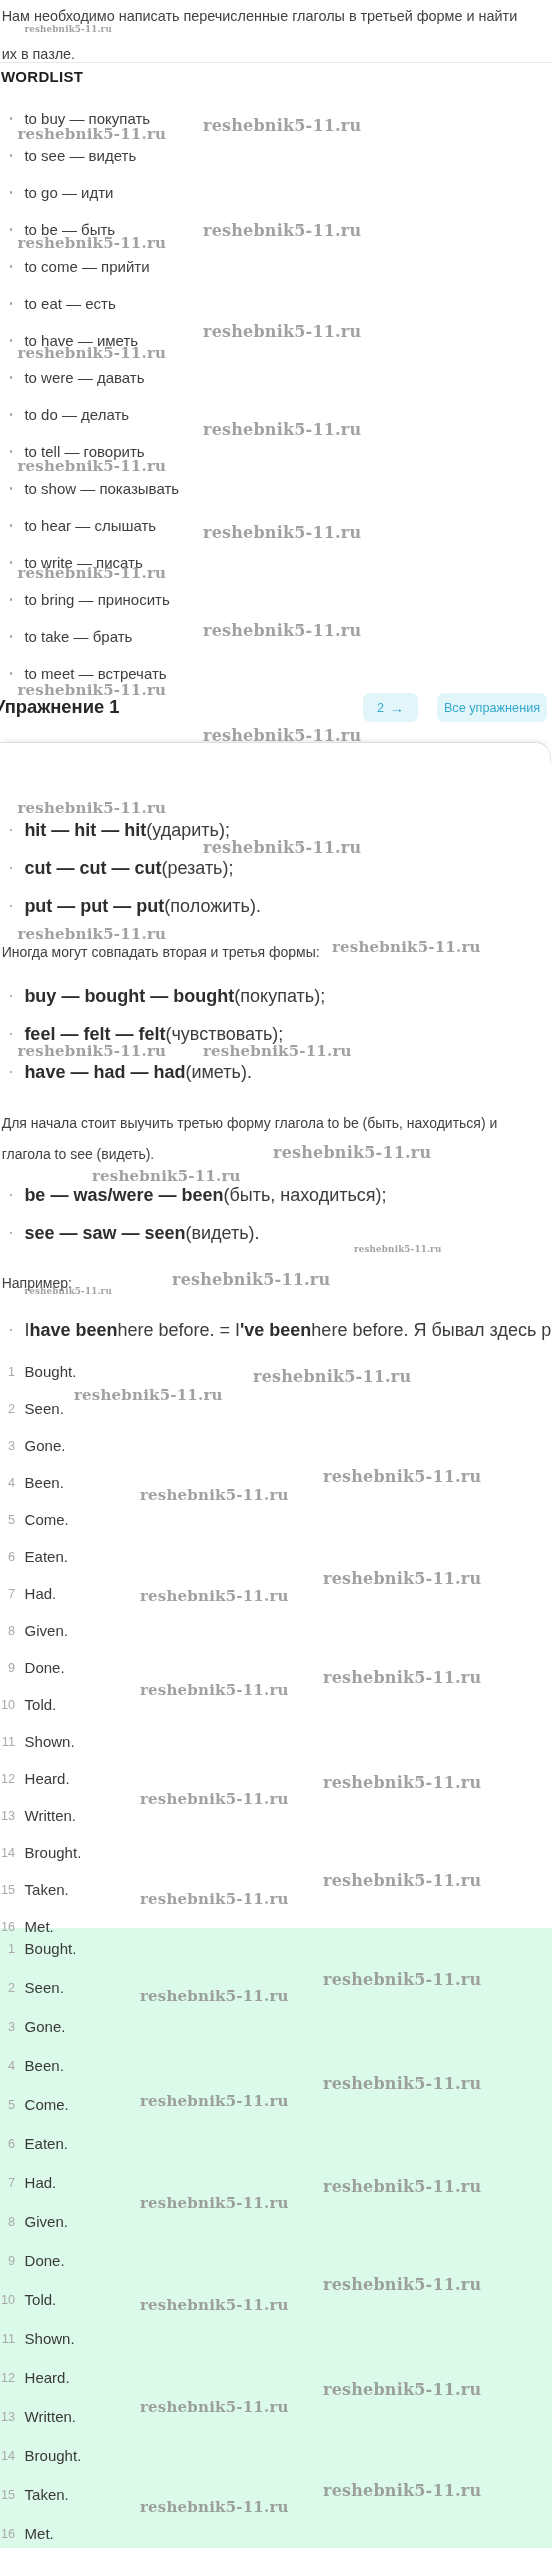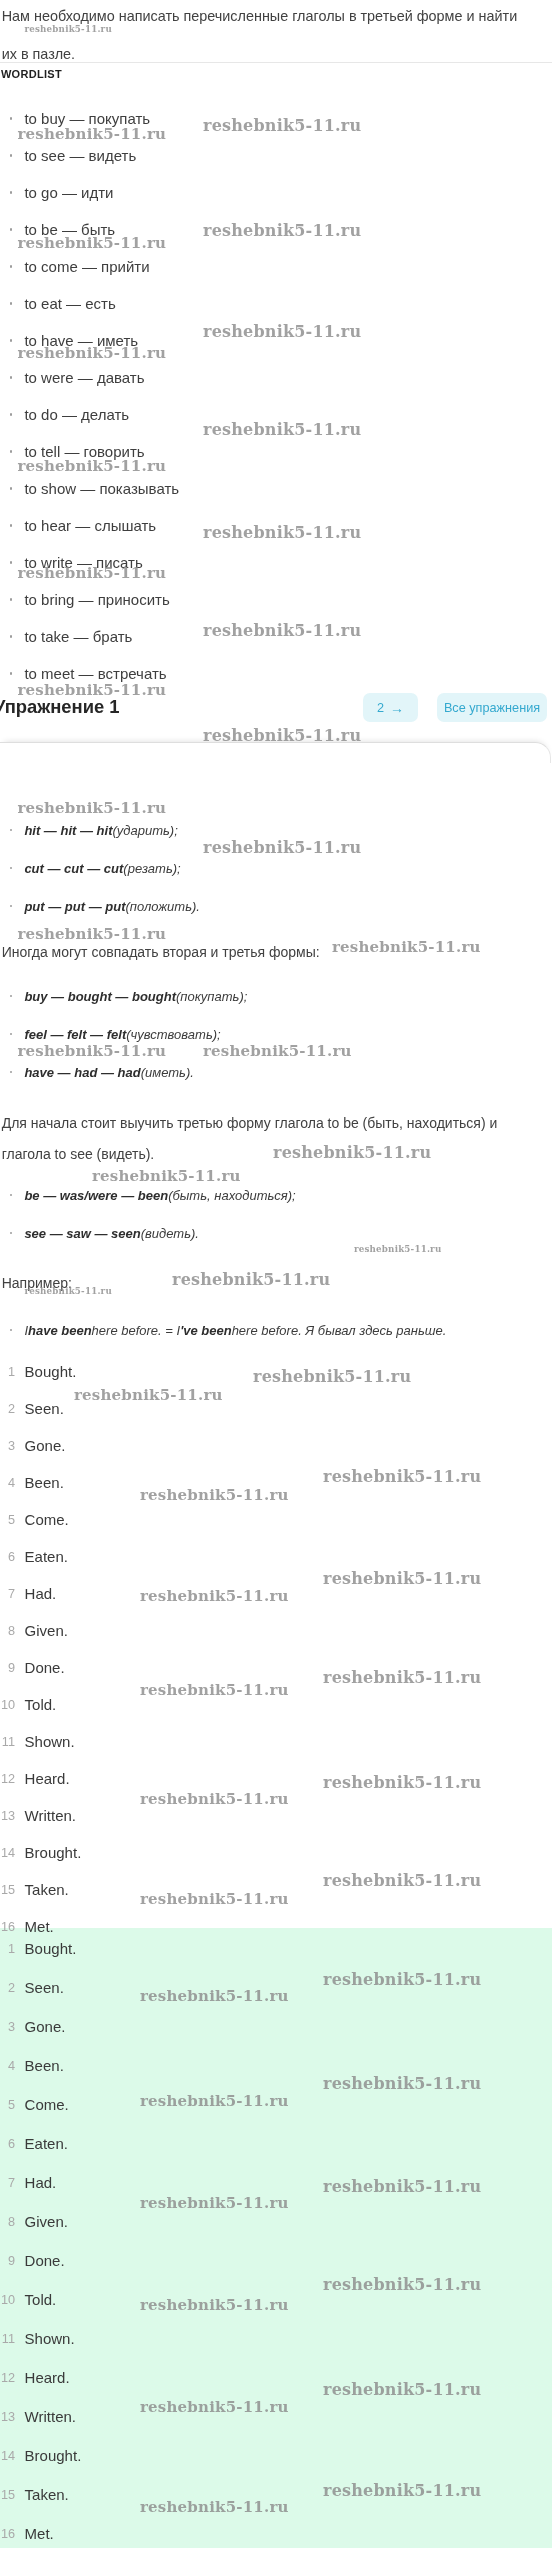--- a/index.html
+++ b/index.html
@@ -7,21 +7,21 @@
   body { font-family:"Liberation Sans", sans-serif; color:#3c3c3c; }
   .page { position:relative; width:552px; height:2576px; background:#fff; overflow:hidden; margin:0 auto; }
 
   .abs { position:absolute; z-index:2; }
 
   .intro { top:-3.5px; left:1.7px; font-size:14.4px; line-height:38px; color:#414141; }
   .intro span { display:block; white-space:nowrap; }
 
   .divider { top:62px; left:0; width:552px; height:0.9px; background:#e7e7e7; }
 
-  .wordlist-title { top:68px; left:0.9px; font-weight:bold; font-size:11px; letter-spacing:0.3px; color:#1f1f1f; }
+  .wordlist-title { top:68px; left:0.9px; font-weight:bold; font-size:15px; letter-spacing:0.3px; color:#1f1f1f; }
 
   ul { list-style:none; }
   .wordlist { top:100px; left:0; width:552px; }
   .wordlist li { height:37px; display:flex; align-items:center; font-size:15px; color:#3e3e3e; }
   .dot { flex:0 0 auto; width:2.6px; height:2.6px; border-radius:50%; background:#9c9c9c; margin:0 12.2px 0 9.6px; }
 
   .ex-title { top:696px; left:-6.1px; font-size:18.4px; font-weight:bold; color:#262626; white-space:nowrap; }
 
   .btn { position:absolute; z-index:2; top:693px; height:29px; background:#e2f5f9; color:#35a9cf;
          border-radius:7px; display:flex; align-items:center; justify-content:center;
@@ -34,21 +34,21 @@
                 border-right:0.9px solid #e6e6e6; border-top-right-radius:15.7px;
                 box-shadow:0 -4.4px 6.1px -4.4px rgba(0,0,0,.14); z-index:1; }
 
   .t { font-size:14px; line-height:28px; color:#414141; }
   .t span { display:block; white-space:nowrap; }
   .p1 { top:744px; left:1.7px; }
   .p2 { top:938px; left:1.7px; }
   .p3 { top:1108px; left:1.7px; line-height:31px; }
   .p4 { top:1269px; left:1.7px; }
 
-  .blist li { height:38px; display:flex; align-items:center; font-size:13px; color:#3c3c3c; white-space:nowrap;font-style:italic; }
+  .blist li { height:38px; display:flex; align-items:center; font-size:18px; color:#3c3c3c; white-space:nowrap; }
   .blist .b { font-weight:bold; color:#2e2e2e; }
   .l1 { top:811px; left:0; }
   .l2 { top:977px; left:0; }
   .l3 { top:1176px; left:0; }
   .lex { top:1311px; left:0; }
 
   ol { list-style:none; }
   .answers { left:0; width:552px; }
   .answers li { display:flex; align-items:center; font-size:15px; color:#3a3a3a; }
   .answers .n { flex:0 0 auto; width:15px; text-align:right; margin-right:9.6px;

